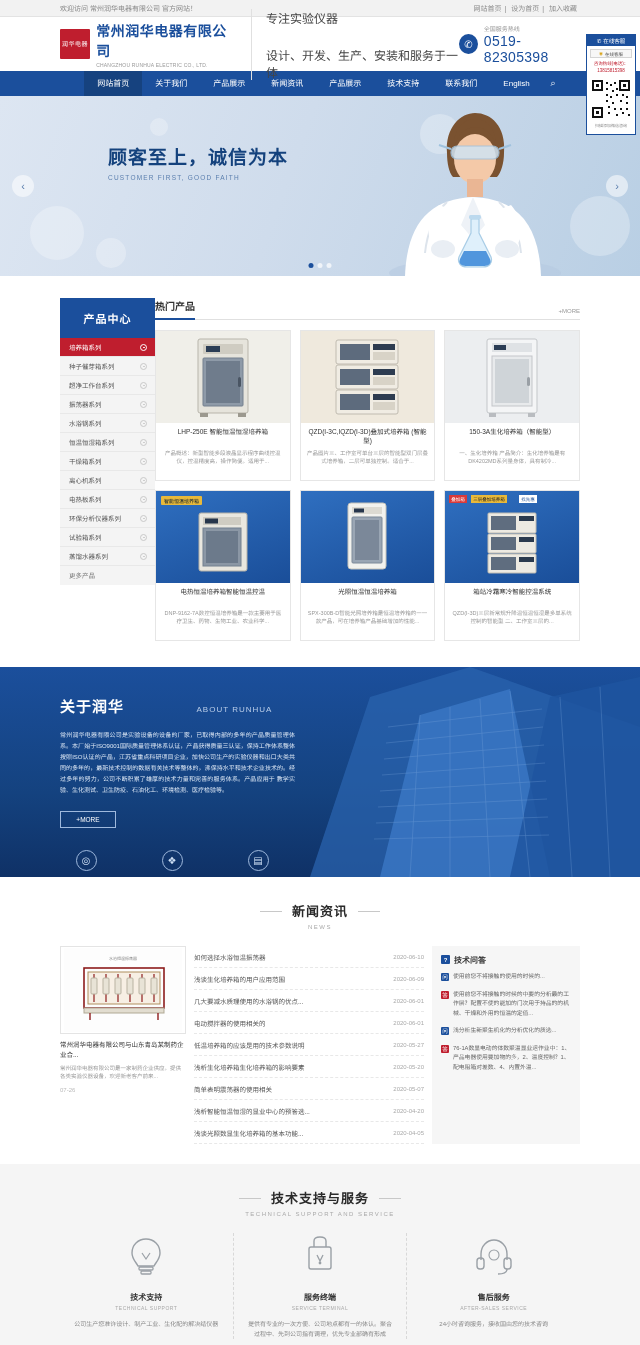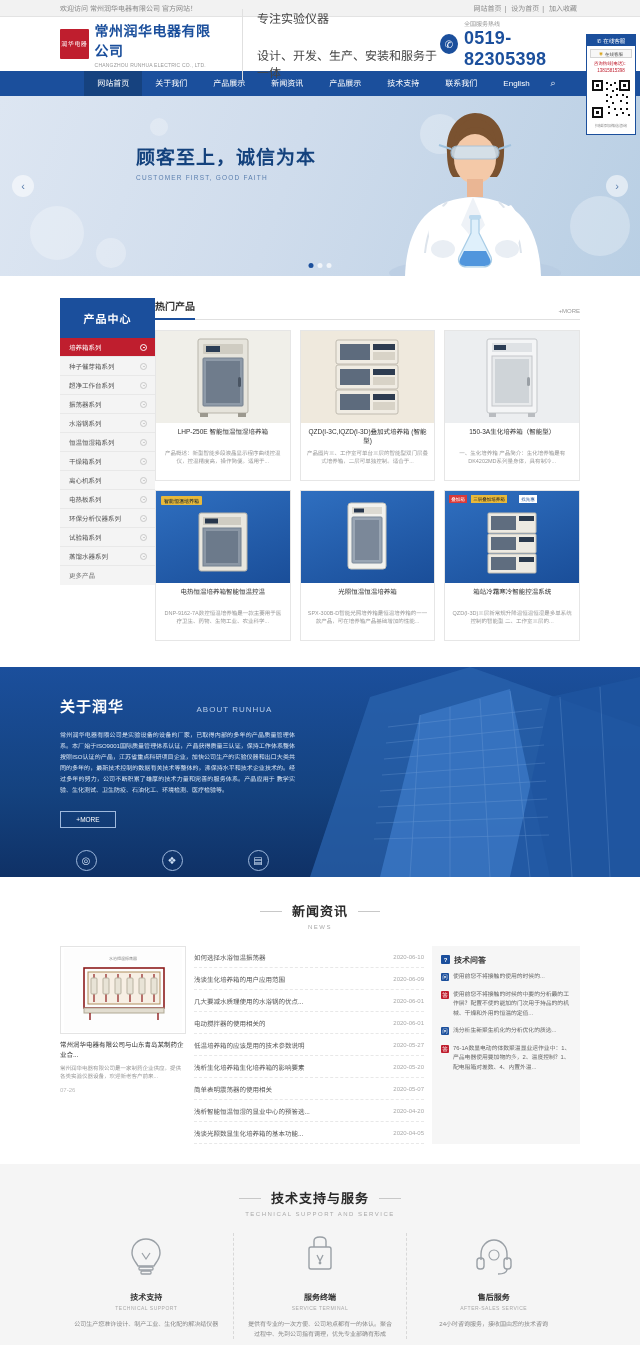--- a/index.html
+++ b/index.html
@@ -37,42 +37,42 @@
   .slogan { margin-left: 18px; padding-left: 14px; border-left: 1px solid #e0e0e0; }
   .slogan .l1 { font-size: 12px; color: #444; margin-bottom: 20px; }
   .slogan .l2 { font-size: 12px; color: #444; }
   .tel-block { margin-left: auto; display: flex; align-items: center; }
   .tel-icon {
     width: 20px; height: 20px; border-radius: 50%; background: #1b4f9c;
     color: #fff; display: flex; align-items: center; justify-content: center;
     font-size: 10px; margin-right: 6px;
   }
   .tel-label { font-size: 6px; color: #999; }
-  .tel-num { font-size: 18px; color: #1b4f9c; font-weight: bold; letter-spacing: .3px; }
+  .tel-num { font-size: 14px; color: #1b4f9c; font-weight: normal; letter-spacing: .3px; }
 
   
   .nav { height: 25px; background: #1b4f9c; }
   .nav-inner { width: 520px; margin: 0 auto; height: 100%; display: flex; align-items: center; justify-content: center; }
   .nav-item {
     color: #fff; font-size: 8px; padding: 0 13px; height: 25px; line-height: 25px;
     cursor: pointer; white-space: nowrap;
   }
   .nav-item.active { background: #16427f; }
   .nav-search { color: #fff; font-size: 9px; margin-left: 8px; cursor: pointer; }
 
   
   .banner {
     height: 180px; position: relative; overflow: hidden;
     background: linear-gradient(110deg, #dde6f2 0%, #cfdcec 45%, #b9cfe4 100%);
   }
   .banner .bubble { position: absolute; border-radius: 50%; background: rgba(255,255,255,.28); }
   .banner .scientist {
     position: absolute; right: 70px; bottom: 0; width: 195px; height: 175px;
   }
-  .banner-text { position: absolute; left: 136px; top: 46px; }
+  .banner-text { position: absolute; left: 108px; top: 46px; }
   .banner-text h2 { font-size: 19px; color: #14427d; font-weight: bold; letter-spacing: 1px; }
   .banner-text .sub-en { font-size: 6.5px; color: #5b7fae; letter-spacing: 1.2px; margin-top: 5px; }
   .banner-bar {
     margin-top: 16px; background: rgba(27,79,156,.82); color: #fff;
     padding: 7px 12px; width: 215px;
   }
   .banner-bar .b1 { font-size: 11px; letter-spacing: 1px; }
   .banner-bar .b2 { font-size: 5px; letter-spacing: .6px; margin-top: 4px; opacity: .85; }
   .banner-arrow {
     position: absolute; top: 50%; margin-top: -11px; width: 22px; height: 22px;

